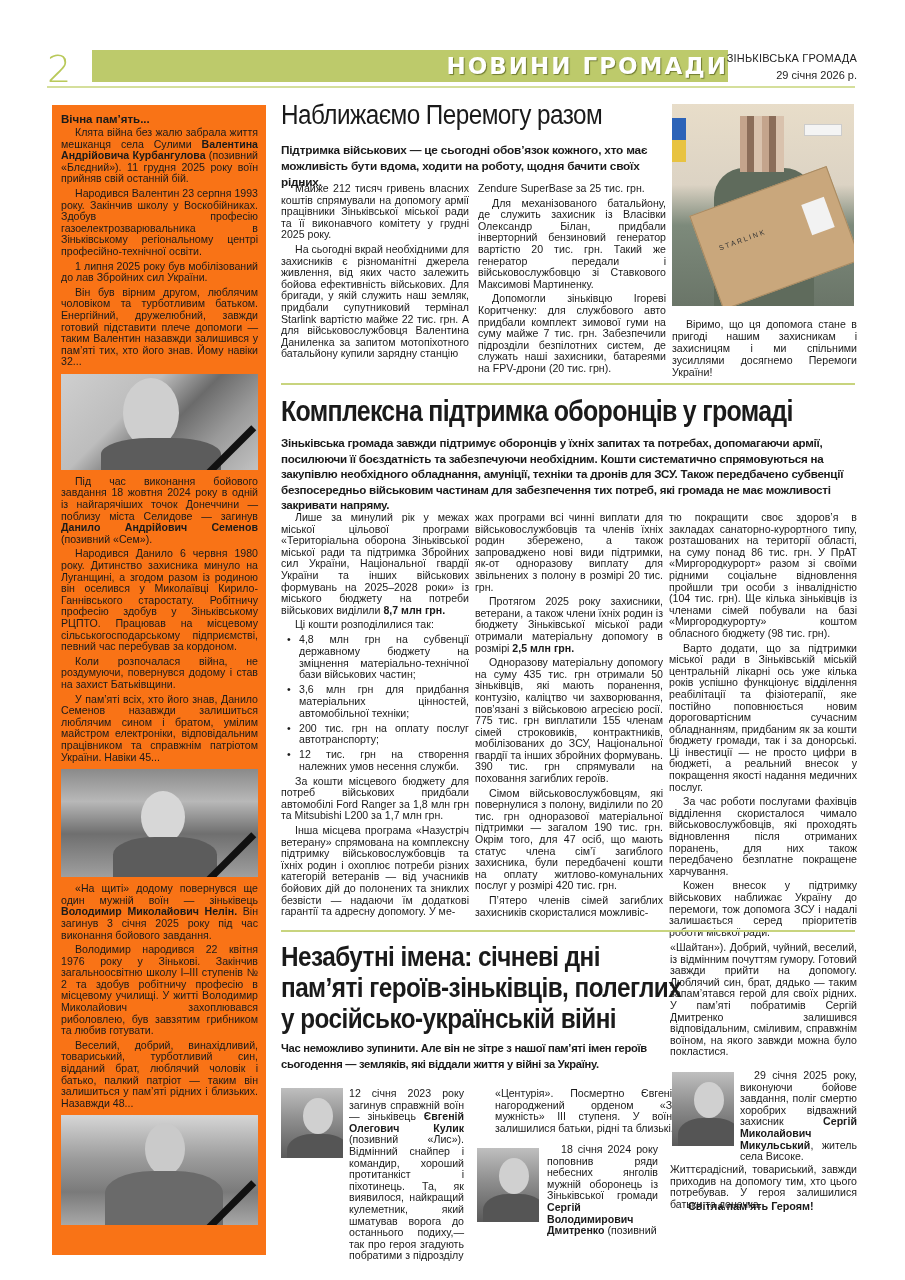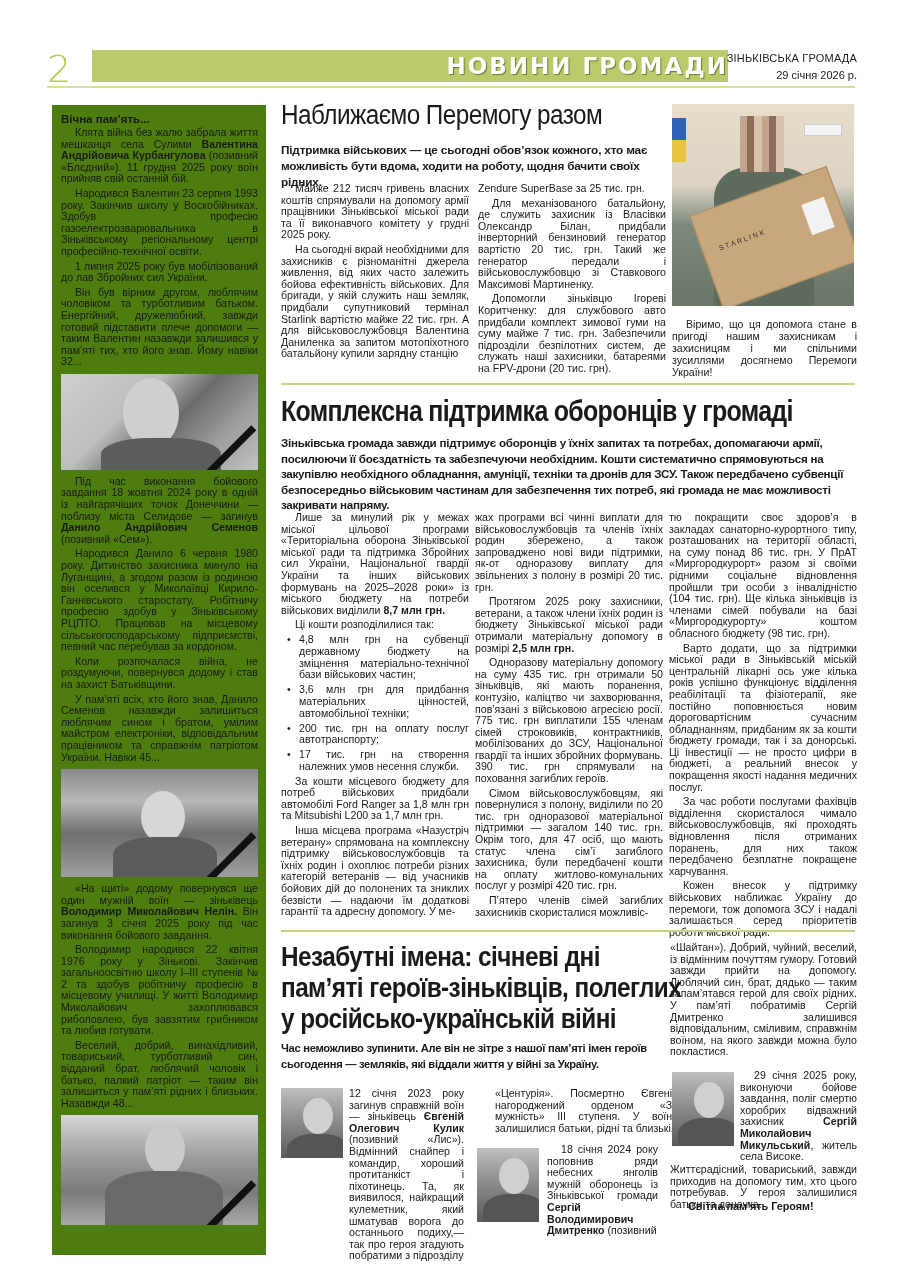--- a/index.html
+++ b/index.html
@@ -14,21 +14,21 @@
   .band { position: absolute; left: 92px; top: 50px; width: 636px; height: 32px; background: #bdca6b; }
   .band-title { position: absolute; left: 0; right: 0; top: 3px; text-align: right;
     font-family: "DejaVu Sans", sans-serif; font-weight: bold; font-size: 23px; letter-spacing: 2px;
     color: #ffffff; text-shadow: 1px 1px 1px #6f7a30; }
   .band-underline { position: absolute; left: 47px; top: 86px; width: 808px; height: 2px; background: #d5df9b; }
   .paper-name { position: absolute; right: 48px; top: 52px; text-align: right; font-size: 11px;
     font-family: "Liberation Sans", sans-serif; color: #222; letter-spacing: 0.2px; }
   .paper-date { position: absolute; right: 48px; top: 69px; font-size: 11px; color: #222; }
 
   
-  .memorial { position: absolute; left: 52px; top: 105px; width: 214px; height: 1150px; background: #4d7c0f;
+  .memorial { position: absolute; left: 52px; top: 105px; width: 214px; height: 1150px; background: #f97316;
     padding: 8px 8px 8px 9px; }
   .mem-title { font-weight: bold; font-size: 11.5px; margin-bottom: 2px; font-family: "Liberation Sans", sans-serif; }
   .p { font-size: 10.6px; line-height: 11.6px; text-align: justify; text-indent: 14px; margin-bottom: 3px;
     font-family: "Liberation Sans", sans-serif; }
   .p b { font-weight: bold; }
   .photo { position: relative; overflow: hidden; background: #888; margin: 6px 0; }
   .photo .ribbon { position: absolute; right: -6px; bottom: 14px; width: 70px; height: 7px; background: #111;
     transform: rotate(-45deg); }
   .ph1 { height: 96px; background: linear-gradient(135deg,#cfcfcf 0%,#bdbdbd 35%,#6b6b6b 55%,#9a9a9a 75%,#c2c2c2 100%); }
   .ph2 { height: 108px; background: linear-gradient(180deg,#8a8a8a 0%,#b8b8b8 30%,#6f6f6f 60%,#9f9f9f 100%); }
@@ -158,29 +158,29 @@
 
 <h1 class="a2-title">Комплексна підтримка оборонців у громаді</h1>
 <div class="a2-lead">Зіньківська громада завжди підтримує оборонців у їхніх запитах та потребах, допомагаючи армії, посилюючи її боєздатність та забезпечуючи необхідним. Кошти систематично спрямовуються на закупівлю необхідного обладнання, амуніції, техніки та дронів для ЗСУ. Також передбачено субвенції безпосередньо військовим частинам для забезпечення тих потреб, які громада не має можливості закривати напряму.</div>
 
 <div class="col" style="left:281px;top:512px;width:188px;">
   <p class="p"><span>Лише за минулий рік у межах міської цільової програми «Територіальна оборона Зіньківської міської ради та підтримка Збройних сил України, Національної гвардії України та інших військових формувань на 2025–2028 роки» із міського бюджету на потреби військових виділили </span><b>8,7 млн грн.</b></p>
   <p class="p">Ці кошти розподілилися так:</p>
   <div class="bullet">4,8 млн грн на субвенції державному бюджету на зміцнення матеріально-технічної бази військових частин;</div>
   <div class="bullet">3,6 млн грн для придбання матеріальних цінностей, автомобільної техніки;</div>
   <div class="bullet">200 тис. грн на оплату послуг автотранспорту;</div>
-  <div class="bullet">17 тис. грн на створення належних умов несення служби.</div>
+  <div class="bullet">12 тис. грн на створення належних умов несення служби.</div>
   <p class="p">За кошти місцевого бюджету для потреб військових придбали автомобілі Ford Ranger за 1,8 млн грн та Mitsubishi L200 за 1,7 млн грн.</p>
   <p class="p">Інша місцева програма «Назустріч ветерану» спрямована на комплексну підтримку військовослужбовців та їхніх родин і охоплює потреби різних категорій ветеранів — від учасників бойових дій до полонених та зниклих безвісти — надаючи їм додаткові гарантії та адресну допомогу. У ме-</p>
 </div>
 <div class="col" style="left:475px;top:512px;width:188px;">
   <p class="p" style="text-indent:0">жах програми всі чинні виплати для військовослужбовців та членів їхніх родин збережено, а також запроваджено нові види підтримки, як-от одноразову виплату для звільнених з полону в розмірі 20 тис. грн.</p>
   <p class="p"><span>Протягом 2025 року захисники, ветерани, а також члени їхніх родин із бюджету Зіньківської міської ради отримали матеріальну допомогу в розмірі </span><b>2,5 млн грн.</b></p>
   <p class="p">Одноразову матеріальну допомогу на суму 435 тис. грн отримали 50 зіньківців, які мають поранення, контузію, каліцтво чи захворювання, пов’язані з військовою агресією росії. 775 тис. грн виплатили 155 членам сімей строковиків, контрактників, мобілізованих до ЗСУ, Національної гвардії та інших збройних формувань. 390 тис. грн спрямували на поховання загиблих героїв.</p>
-  <p class="p">Сімом військовослужбовцям, які повернулися з полону, виділили по 20 тис. грн одноразової матеріальної підтримки — загалом 140 тис. грн. Окрім того, для 47 осіб, що мають статус члена сім’ї загиблого захисника, були передбачені кошти на оплату житлово-комунальних послуг у розмірі 420 тис. грн.</p>
+  <p class="p">Сімом військовослужбовцям, які повернулися з полону, виділили по 20 тис. грн одноразової матеріальної підтримки — загалом 190 тис. грн. Окрім того, для 47 осіб, що мають статус члена сім’ї загиблого захисника, були передбачені кошти на оплату житлово-комунальних послуг у розмірі 420 тис. грн.</p>
   <p class="p">П’ятеро членів сімей загиблих захисників скористалися можливіс-</p>
 </div>
 <div class="col" style="left:669px;top:512px;width:188px;">
   <p class="p" style="text-indent:0">тю покращити своє здоров’я в закладах санаторно-курортного типу, розташованих на території області, на суму понад 86 тис. грн. У ПрАТ «Миргородкурорт» разом зі своїми рідними соціальне відновлення пройшли три особи з інвалідністю (104 тис. грн). Ще кілька зіньківців із членами сімей побували на базі «Миргородкурорту» коштом обласного бюджету (98 тис. грн).</p>
   <p class="p">Варто додати, що за підтримки міської ради в Зіньківській міській центральній лікарні ось уже кілька років успішно функціонує відділення реабілітації та фізіотерапії, яке постійно поповнюється новим дороговартісним сучасним обладнанням, придбаним як за кошти бюджету громади, так і за донорські. Ці інвестиції — не просто цифри в бюджеті, а реальний внесок у покращення якості надання медичних послуг.</p>
   <p class="p">За час роботи послугами фахівців відділення скористалося чимало військовослужбовців, які проходять відновлення після отриманих поранень, для них також передбачено безплатне покращене харчування.</p>
   <p class="p">Кожен внесок у підтримку військових наближає Україну до перемоги, тож допомога ЗСУ і надалі залишається серед пріоритетів роботи міської ради.</p>
 </div>
 
 <div class="rule" style="left:281px;top:930px;width:574px;"></div>

